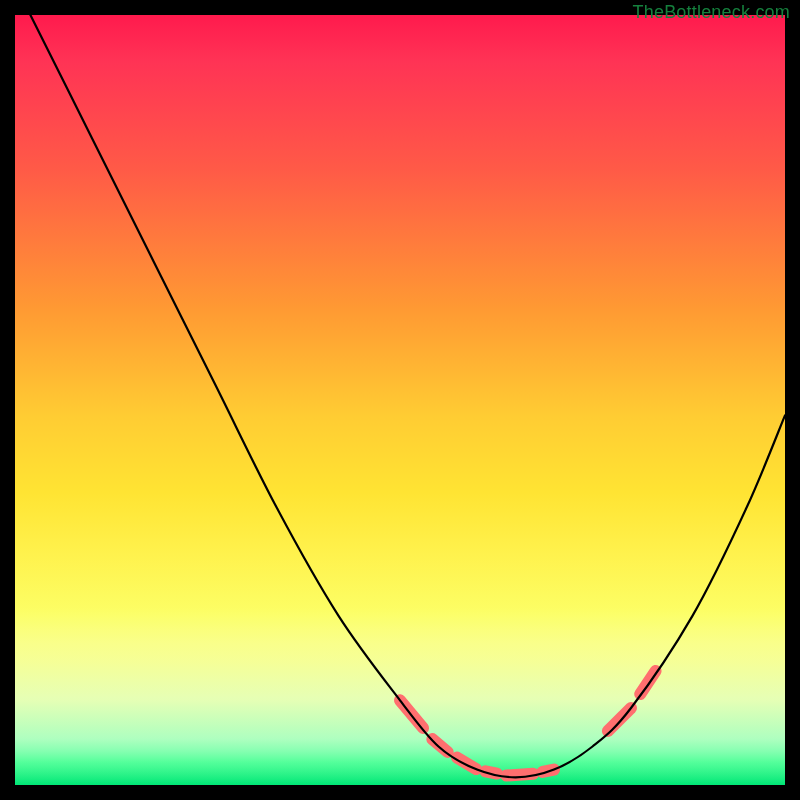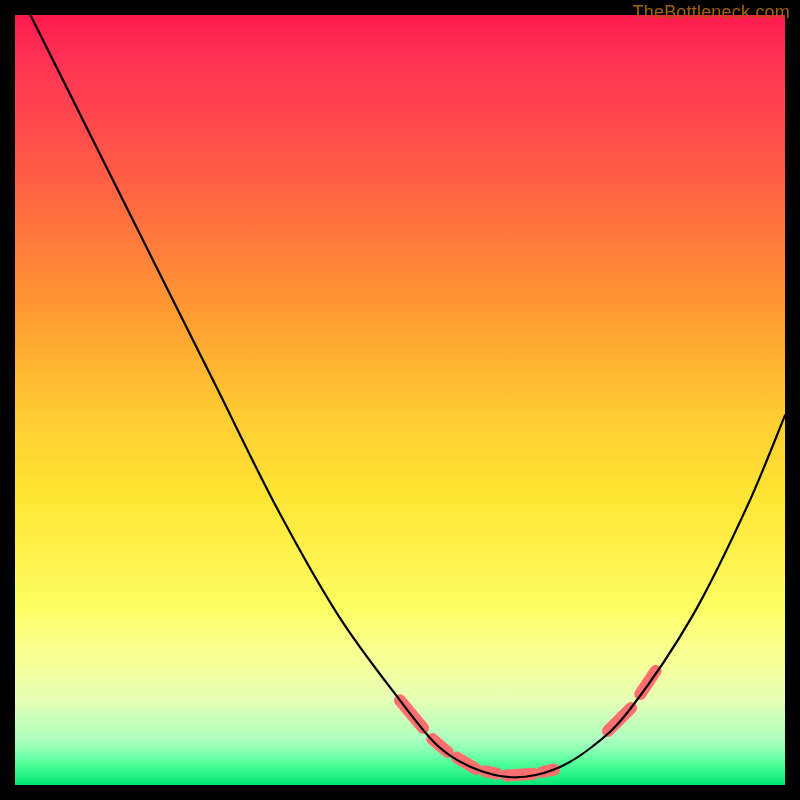--- a/index.html
+++ b/index.html
@@ -44,21 +44,21 @@
       rgba(200,255,220,0.35) 80%,
       rgba(160,255,200,0.0) 100%);
     pointer-events: none;
   }
   .watermark {
     position: absolute;
     top: 2px;
     right: 10px;
     font-family: Arial, Helvetica, sans-serif;
     font-size: 18px;
-    color: #a16207;
+    color: #15803d;
     letter-spacing: 0.2px;
     user-select: none;
   }
   svg.curve {
     position: absolute;
     left: 0;
     top: 0;
     width: 770px;
     height: 770px;
     overflow: visible;

